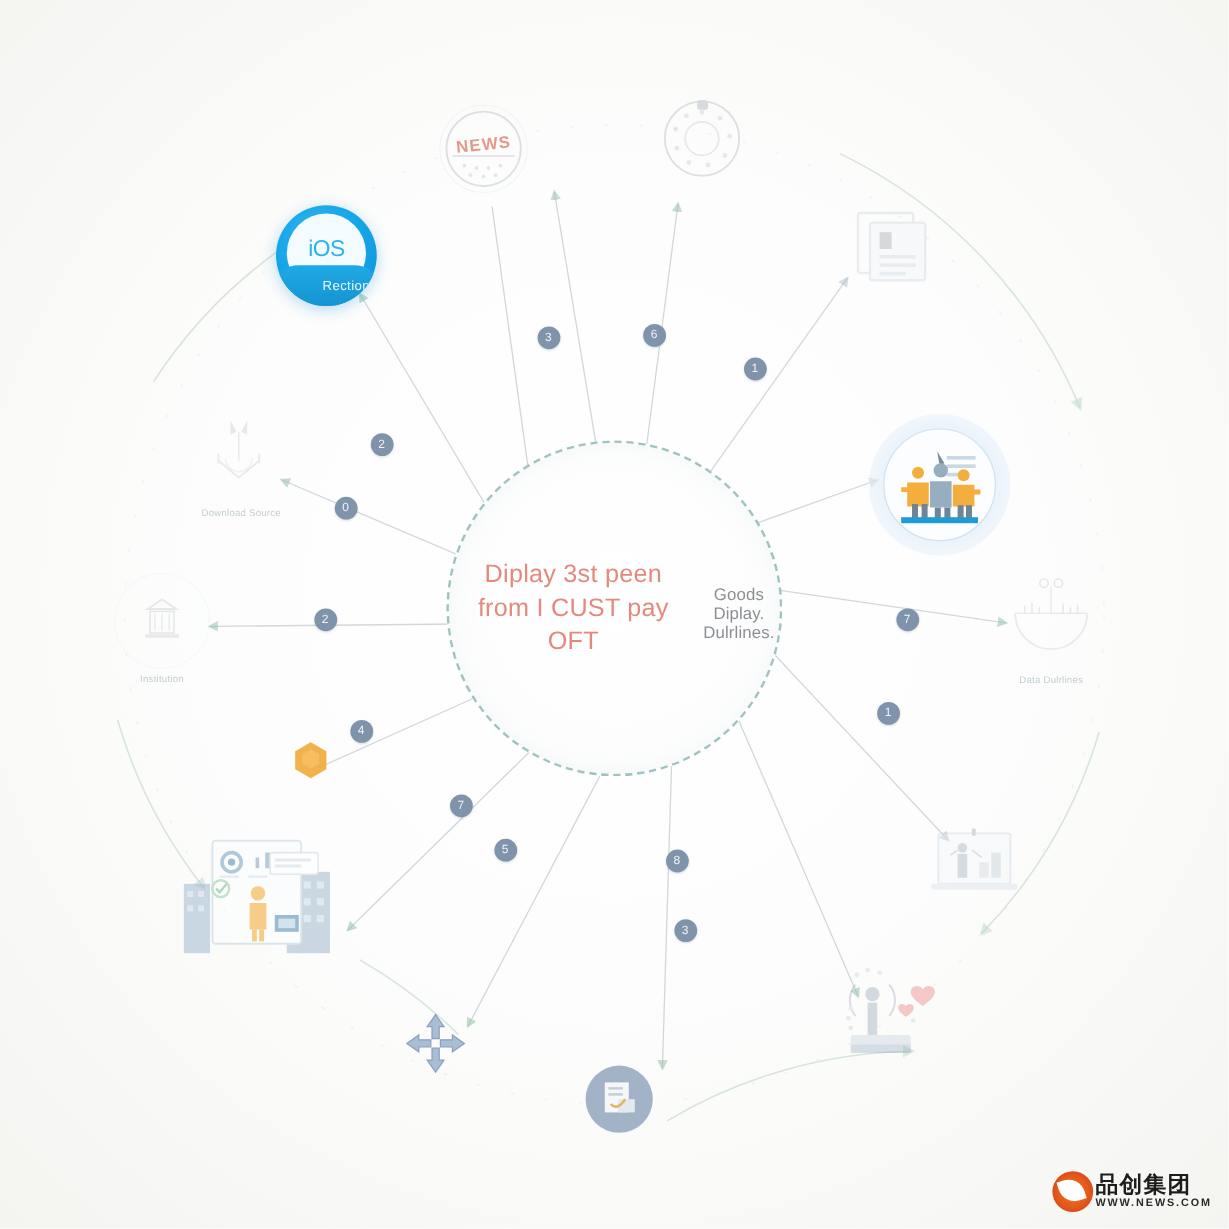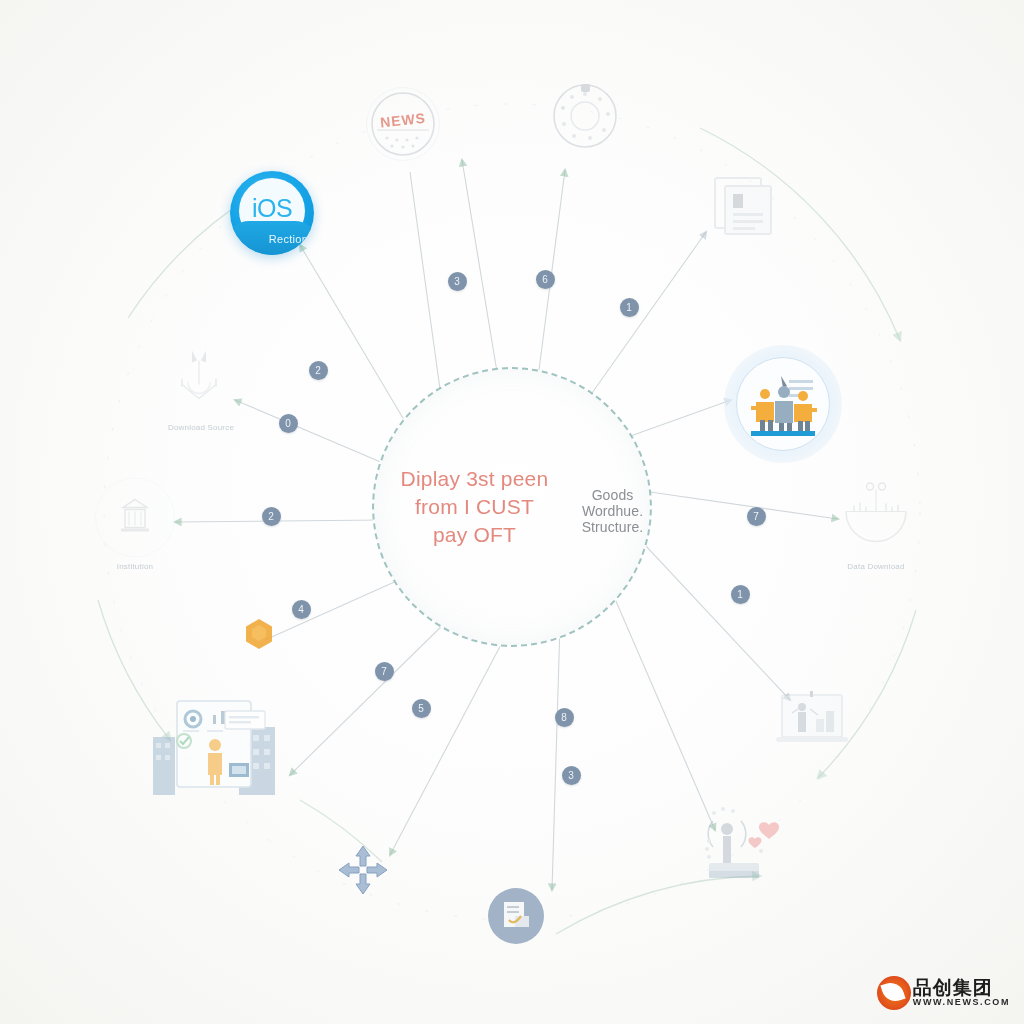--- a/index.html
+++ b/index.html
@@ -121,21 +121,21 @@
   }
   #node-ios .inner {
     position: absolute;
     left: 9px; top: 7px;
     width: 66px; height: 66px;
     border-radius: 50%;
     background: #f4fbfe;
   }
   #node-ios .ios-text {
     position: relative;
-    font-size: 25px;
+    font-size: 19px;
     color: #2bb3ee;
     font-weight: 400;
     letter-spacing: -0.5px;
     margin-top: -10px;
   }
   #node-ios .ios-band {
     position: absolute;
     left: 0; right: 0; bottom: 0;
     height: 34px;
     background: linear-gradient(180deg, #1fa9e6 0%, #1694d2 100%);
@@ -270,21 +270,21 @@
       <path d="M 382 862 A 410 410 0 0 0 300 800"></path>
     </g>
 
     <g fill="none" stroke="#dbe6ef" stroke-width="1" opacity="0.5">
       <circle cx="512" cy="512" r="408" stroke-dasharray="3 26"></circle>
     </g>
   </svg>
 
   <div id="hub">
     <div id="hub-title">Diplay 3st peen from I CUST pay OFT</div>
-    <div id="hub-sub">Goods Wordhue. Structure.</div>
+    <div id="hub-sub">Goods Diplay. Dulrlines.</div>
   </div>
 
   <div class="layer" id="badges">
       <div class="badge" style="left: 288px; top: 423px;">0</div>
       <div class="badge" style="left: 318px; top: 370px;">2</div>
       <div class="badge" style="left: 457px; top: 281px;">3</div>
       <div class="badge" style="left: 545px; top: 279px;">6</div>
       <div class="badge" style="left: 629px; top: 307px;">1</div>
       <div class="badge" style="left: 756px; top: 516px;">7</div>
       <div class="badge" style="left: 740px; top: 594px;">1</div>
@@ -404,21 +404,21 @@
         <path d="M8 34 A 30 30 0 0 0 68 34" fill="none" stroke="#9aa6ad" stroke-width="1.5"></path>
         <line x1="8" y1="34" x2="68" y2="34" stroke="#9aa6ad" stroke-width="1.2"></line>
         <line x1="38" y1="34" x2="38" y2="12" stroke="#9aa6ad" stroke-width="1.2"></line>
         <circle cx="32" cy="9" r="3.5" fill="none" stroke="#8f9aa2" stroke-width="1.4"></circle>
         <circle cx="44" cy="9" r="3.5" fill="none" stroke="#8f9aa2" stroke-width="1.4"></circle>
         <g stroke="#8f9aa2" stroke-width="1.3" fill="none">
           <path d="M16 34 v-6 M22 34 v-9 M28 34 v-5 M48 34 v-8 M54 34 v-5 M60 34 v-7"></path>
         </g>
       </svg>
     </div>
-    <div class="node-cap">Data Download</div>
+    <div class="node-cap">Data Dulrlines</div>
   </div>
 
   <div class="node" style="left:812px; top:723px;">
     <div class="faint">
       <svg width="80" height="64" viewBox="0 0 80 64">
         <rect x="10" y="6" width="60" height="42" rx="2" fill="#f2f6f9" stroke="#bccad4" stroke-width="1.6"></rect>
         <rect x="4" y="48" width="72" height="5" rx="2.5" fill="#cdd9e1"></rect>
         <g fill="#8a9aa8">
           <circle cx="30" cy="18" r="4"></circle>
           <rect x="26" y="23" width="8" height="20"></rect>

